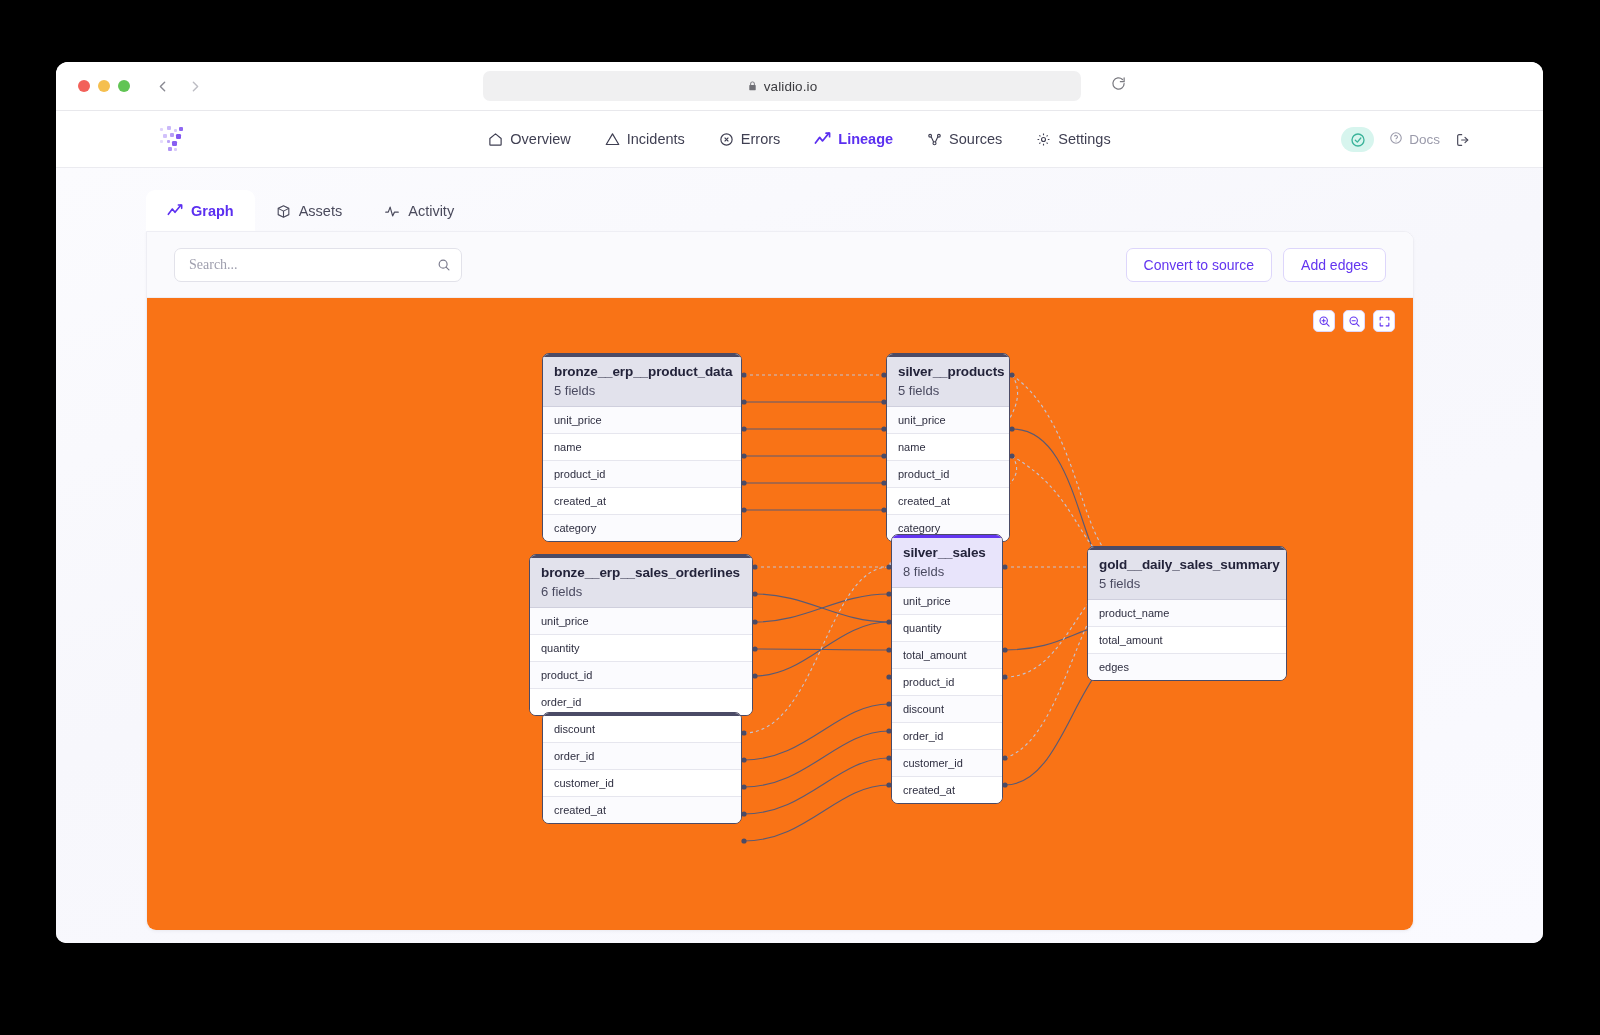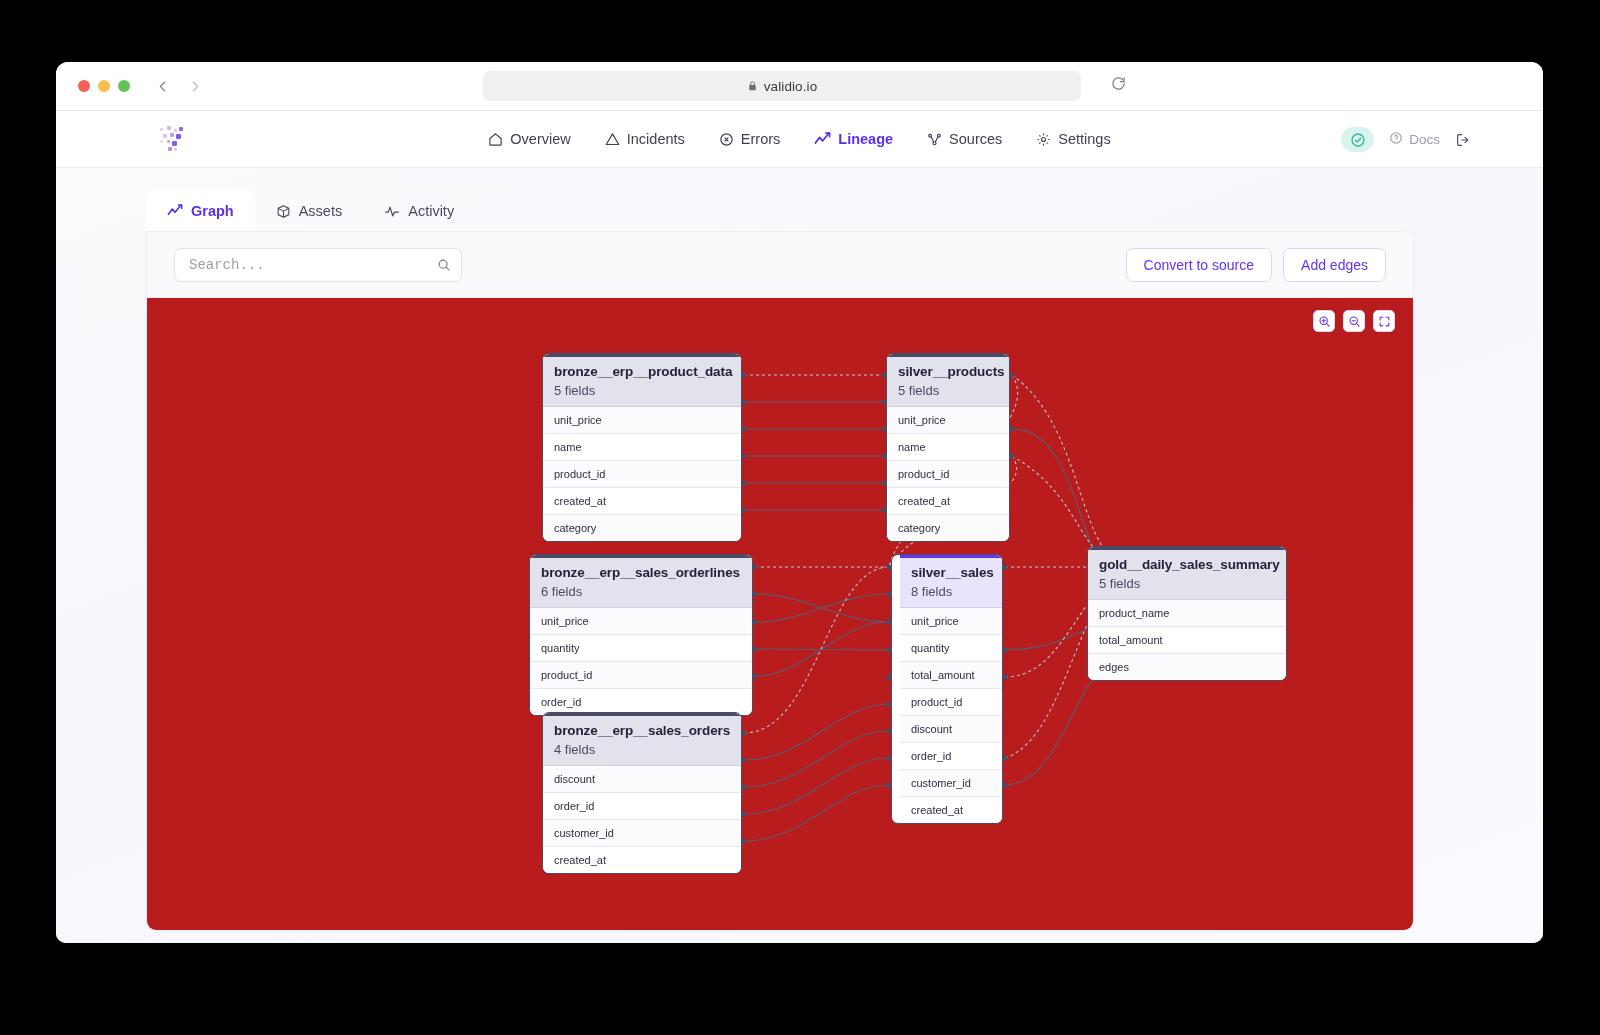--- a/index.html
+++ b/index.html
@@ -98,35 +98,35 @@
     border-bottom:1px solid #eeeef4;
     display:flex; align-items:center;
   }
   .searchbox {
     position:relative; margin-left:27px; width:288px; height:34px;
     background:#ffffff; border:1px solid #e2e2ea; border-radius:7px;
     display:flex; align-items:center; padding: 0 10px 0 14px;
   }
   .searchbox input {
     flex:1; border:none; outline:none; font-size:14px; color:#3a3a48;
-    font-family:Liberation Mono, monospace; background:transparent;
+    font-family:Liberation Serif, serif; background:transparent;
   }
   .searchbox input::placeholder { color:#9f9fae; }
   .searchbox .sicon { color:#7a7a8c; display:flex; }
   .tbbtns { margin-left:auto; margin-right:27px; display:flex; gap:11px; }
   .btn {
     height:34px; padding: 0 17px; border-radius:7px;
     border:1px solid #ddd6fb; background:#ffffff;
     color:#6335f0; font-size:14px; cursor:pointer;
     display:flex; align-items:center; font-family:"Liberation Sans", sans-serif;
     white-space:nowrap;
   }
 
   
-  .canvas { position:relative; width:100%; height:634px; background:#b91c1c; overflow:hidden; }
+  .canvas { position:relative; width:100%; height:634px; background:#f97316; overflow:hidden; }
   .zoomctl { position:absolute; right:18px; top:12px; display:flex; gap:8px; }
   .zbtn {
     width:22px; height:22px; border:1px solid #ddd6fb; border-radius:5px;
     background:#fff; display:flex; align-items:center; justify-content:center;
     color:#6335f0; cursor:pointer;
   }
 
   svg.edges { position:absolute; left:0; top:0; width:100%; height:100%; pointer-events:none; }
 
   
@@ -492,41 +492,37 @@
                 <div class="topbar"></div>
                 <div class="nhead">
                   <div class="ntitle">bronze__erp__sales_orderlines</div>
                   <div class="nsub">6 fields</div>
                 </div>
                 <div class="nfield">unit_price</div>
                 <div class="nfield">quantity</div>
                 <div class="nfield">product_id</div>
                 <div class="nfield">order_id</div>
               </div>
-              <div class="node selected" style="left: 744px; top: 256px; width: 112px; padding-left: 8px;">
+              <div class="node selected" style="left: 744px; top: 236px; width: 112px;">
                 <div class="topbar"></div>
                 <div class="nhead">
                   <div class="ntitle">silver__sales</div>
                   <div class="nsub">8 fields</div>
                 </div>
                 <div class="nfield">unit_price</div>
                 <div class="nfield">quantity</div>
                 <div class="nfield">total_amount</div>
                 <div class="nfield">product_id</div>
                 <div class="nfield">discount</div>
                 <div class="nfield">order_id</div>
                 <div class="nfield">customer_id</div>
                 <div class="nfield">created_at</div>
               </div>
               <div class="node" style="left: 395px; top: 414px; width: 200px;">
                 <div class="topbar"></div>
-                <div class="nhead">
-                  <div class="ntitle">bronze__erp__sales_orders</div>
-                  <div class="nsub">4 fields</div>
-                </div>
                 <div class="nfield">discount</div>
                 <div class="nfield">order_id</div>
                 <div class="nfield">customer_id</div>
                 <div class="nfield">created_at</div>
               </div>
               <div class="node" style="left: 940px; top: 248px; width: 200px;">
                 <div class="topbar"></div>
                 <div class="nhead">
                   <div class="ntitle">gold__daily_sales_summary</div>
                   <div class="nsub">5 fields</div>

